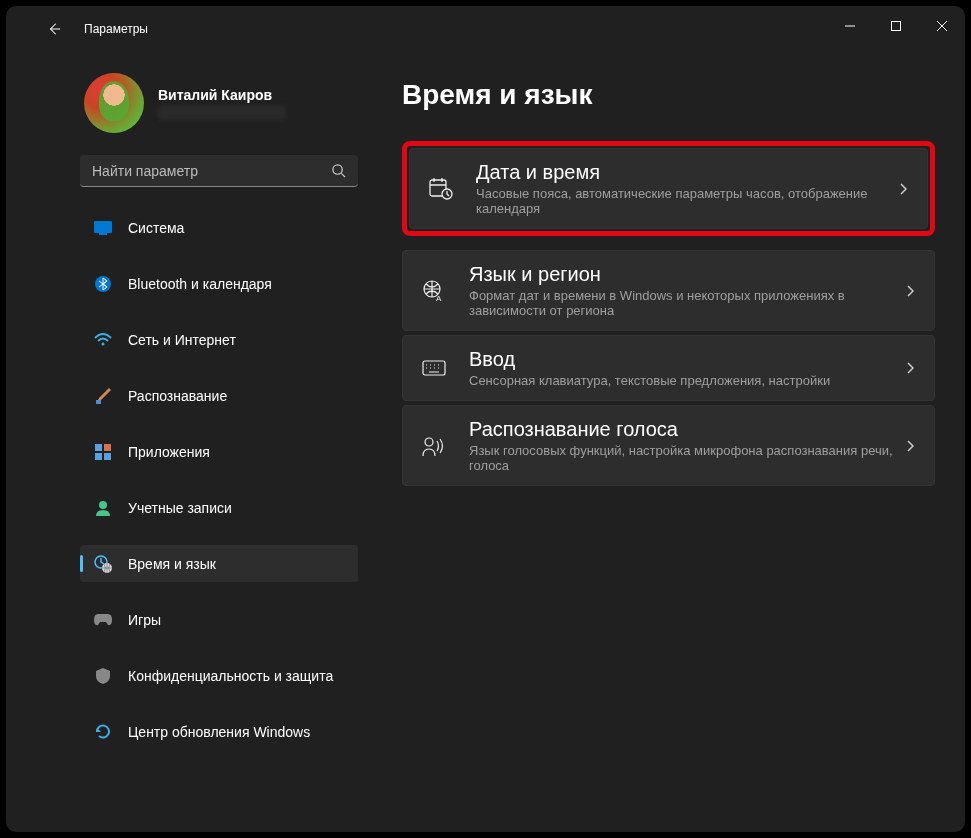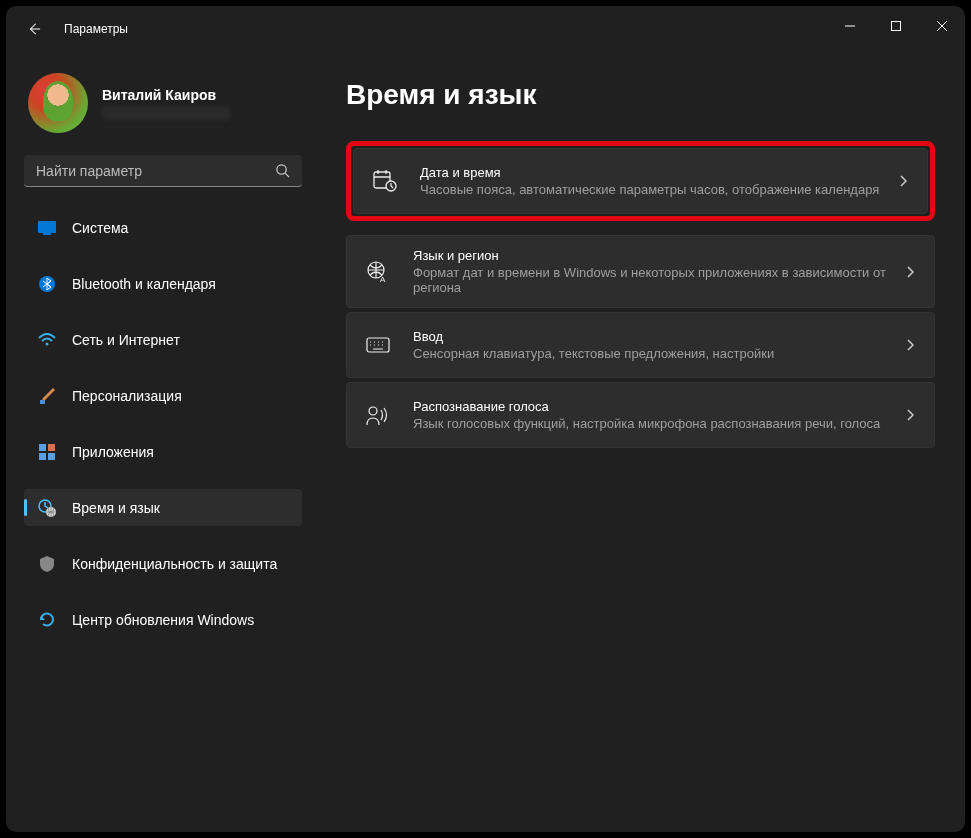--- a/index.html
+++ b/index.html
@@ -12,20 +12,21 @@
   }
   .window {
     position: absolute;
     left: 6px; top: 6px;
     width: 959px; height: 826px;
     background: #202020;
     border-radius: 10px;
     display: flex;
     flex-direction: column;
     overflow: hidden;
+    padding-left: 20px;
   }
   .titlebar {
     height: 45px;
     display: flex;
     align-items: center;
     padding-left: 20px;
     color: #fff;
     font-size: 12px;
   }
   .titlebar .back {
@@ -40,20 +41,21 @@
     display: flex;
   }
   .win-controls .ctl {
     width: 46px; height: 40px;
     display: flex; align-items: center; justify-content: center;
     color: #fff;
   }
   .body {
     flex: 1;
     display: flex;
+    margin-left: 36px;
   }
   .sidebar {
     width: 310px;
     padding: 22px 8px 0 18px;
     display: flex;
     flex-direction: column;
   }
   .profile {
     display: flex;
     align-items: center;
@@ -174,21 +176,21 @@
   }
   .card .cicon {
     width: 26px; height: 24px;
     margin-right: 22px;
     display: inline-flex;
     align-items: center;
     justify-content: center;
     color: #eee;
   }
   .card .ctext { flex: 1; }
-  .card .ctitle { font-size: 13px; color: #fff; }
+  .card .ctitle { font-size: 20px; color: #fff; }
   .card .cdesc { font-size: 13px; color: #9f9f9f; margin-top: 2px; }
   .card .chev {
     color: #ccc;
   }
   svg { display: block; }
 </style>
 </head>
 <body>
 
 <div class="window">
@@ -270,43 +272,60 @@
           </span>
           <span>Сеть и Интернет</span>
         </div>
         <div class="nav-item">
           <span class="nicon">
             <svg width="16" height="16" viewBox="0 0 16 16">
                 <path d="M2 14 L4 10 L14 0 L16 2 L6 12 Z" fill="#d38b4c"></path>
                 <rect x="1" y="12" width="5" height="4" fill="#4a90d9"></rect>
               </svg>
           </span>
-          <span>Персонализация</span>
+          <span>Распознавание</span>
         </div>
         <div class="nav-item">
           <span class="nicon">
             <svg width="16" height="16" viewBox="0 0 16 16">
                 <rect x="0" y="0" width="7" height="7" fill="#5aa0e0"></rect>
                 <rect x="9" y="0" width="7" height="7" fill="#d87050"></rect>
                 <rect x="0" y="9" width="7" height="7" fill="#5aa0e0"></rect>
                 <rect x="9" y="9" width="7" height="7" fill="#5aa0e0"></rect>
               </svg>
           </span>
           <span>Приложения</span>
         </div>
+        <div class="nav-item">
+          <span class="nicon">
+            <svg width="16" height="16" viewBox="0 0 16 16" fill="#46c48a">
+                <circle cx="8" cy="5" r="4"></circle>
+                <path d="M1 16 Q1 10 8 10 Q15 10 15 16 Z"></path>
+              </svg>
+          </span>
+          <span>Учетные записи</span>
+        </div>
         <div class="nav-item selected">
           <span class="nicon">
             <svg width="18" height="18" viewBox="0 0 18 18">
                 <circle cx="7" cy="7" r="6" fill="none" stroke="#4cc2ff" stroke-width="1.5"></circle>
                 <path d="M7 3 V7 L10 9" stroke="#4cc2ff" stroke-width="1.5" fill="none"></path>
                 <circle cx="13" cy="13" r="5" fill="#ddd"></circle>
                 <path d="M8 13 H18 M13 8 V18 M10 9 Q13 13 10 17 M16 9 Q13 13 16 17" stroke="#666" stroke-width="0.7" fill="none"></path>
               </svg>
           </span>
           <span>Время и язык</span>
+        </div>
+        <div class="nav-item">
+          <span class="nicon">
+            <svg width="18" height="12" viewBox="0 0 18 12" fill="#888">
+                <path d="M4 0 H14 Q18 0 18 6 Q18 12 14 11 L12 8 H6 L4 11 Q0 12 0 6 Q0 0 4 0 Z"></path>
+              </svg>
+          </span>
+          <span>Игры</span>
         </div>
         <div class="nav-item">
           <span class="nicon">
             <svg width="14" height="16" viewBox="0 0 14 16" fill="#888">
                 <path d="M7 0 L14 3 V8 Q14 14 7 16 Q0 14 0 8 V3 Z"></path>
               </svg>
           </span>
           <span>Конфиденциальность и защита</span>
         </div>
         <div class="nav-item">

